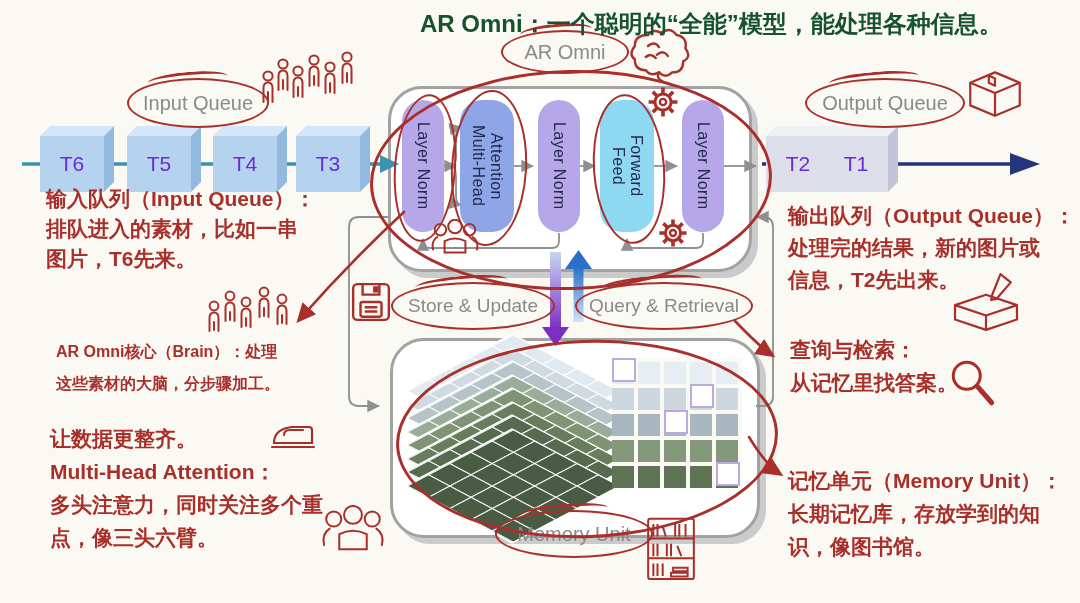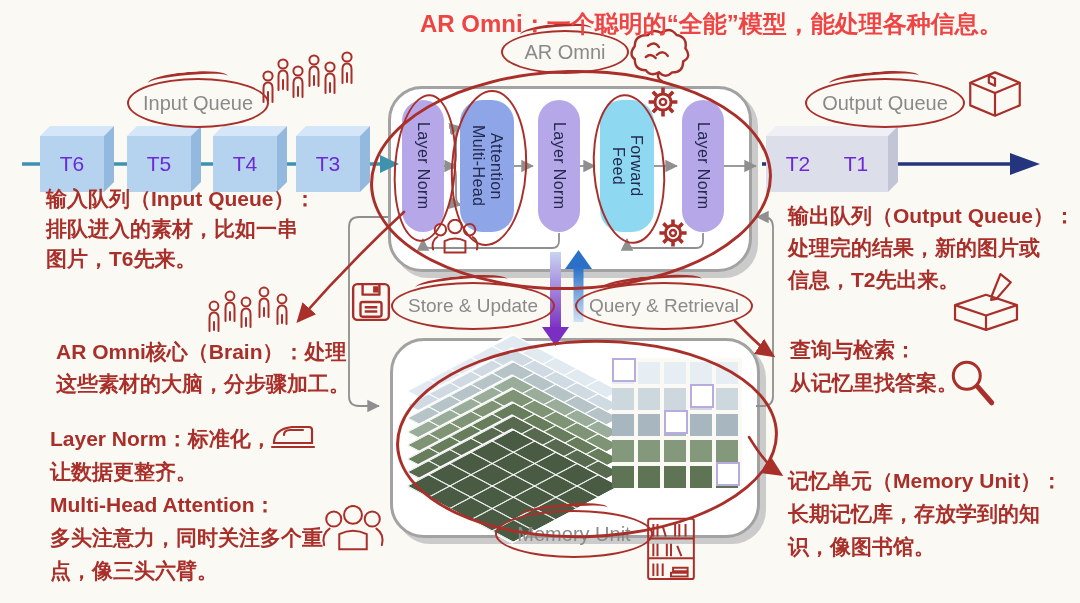--- a/index.html
+++ b/index.html
@@ -3,25 +3,25 @@
 <meta charset="utf-8">
 <style>
   html,body{margin:0;padding:0}
   body{font-family:"Liberation Sans",sans-serif;background:#e8e8e8}
   #stage{position:relative;width:1080px;height:603px;background:#fbf9f4;overflow:hidden}
 
   .abs{position:absolute}
   svg.layer{position:absolute;left:0;top:0}
 
   
-  #caption{left:420px;top:8px;font-size:24px;font-weight:700;color:#ef4444;z-index:6;white-space:nowrap}
+  #caption{left:420px;top:8px;font-size:24px;font-weight:700;color:#14532d;z-index:6;white-space:nowrap}
   .ann{position:absolute;color:#a9302a;font-weight:700;z-index:6;white-space:nowrap}
   .ann .l{display:block}
   #ann-input{left:46px;top:184px;font-size:21px;line-height:30px}
-  #ann-brain{left:56px;top:336px;font-size:21px;line-height:32px}
+  #ann-brain{left:56px;top:336px;font-size:16px;line-height:32px}
   #ann-blocks{left:50px;top:422px;font-size:21px;line-height:33px}
   #ann-output{left:788px;top:200px;font-size:21px;line-height:32px}
   #ann-query{left:790px;top:333px;font-size:21px;line-height:33px}
   #ann-memory{left:788px;top:464px;font-size:21px;line-height:33px}
 
   
   .oval{position:absolute;border:2.8px solid #a9302a;border-radius:50%;display:flex;
         align-items:center;justify-content:center;color:#8a8a8a;font-size:19px;z-index:5}
   .oval::after{content:"";position:absolute;left:14%;top:-8px;width:58%;height:12px;
         border-top:3px solid #a9302a;border-radius:50%;transform:rotate(-5deg)}
@@ -375,21 +375,20 @@
   <div class="ann" id="ann-input">
     <span class="l">输入队列（Input Queue）：</span>
     <span class="l">排队进入的素材，比如一串</span>
     <span class="l">图片，T6先来。</span>
   </div>
   <div class="ann" id="ann-brain">
     <span class="l">AR Omni核心（Brain）：处理</span>
     <span class="l">这些素材的大脑，分步骤加工。</span>
   </div>
   <div class="ann" id="ann-blocks">
-    <span class="l">Layer Norm：标准化，</span>
     <span class="l">让数据更整齐。</span>
     <span class="l">Multi-Head Attention：</span>
     <span class="l">多头注意力，同时关注多个重</span>
     <span class="l">点，像三头六臂。</span>
   </div>
   <div class="ann" id="ann-output">
     <span class="l">输出队列（Output Queue）：</span>
     <span class="l">处理完的结果，新的图片或</span>
     <span class="l">信息，T2先出来。</span>
   </div>

